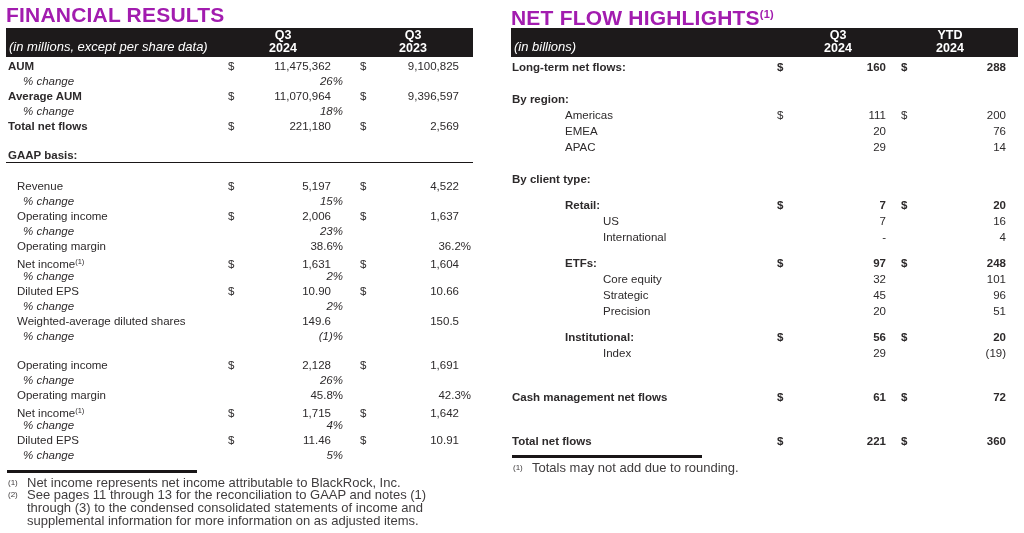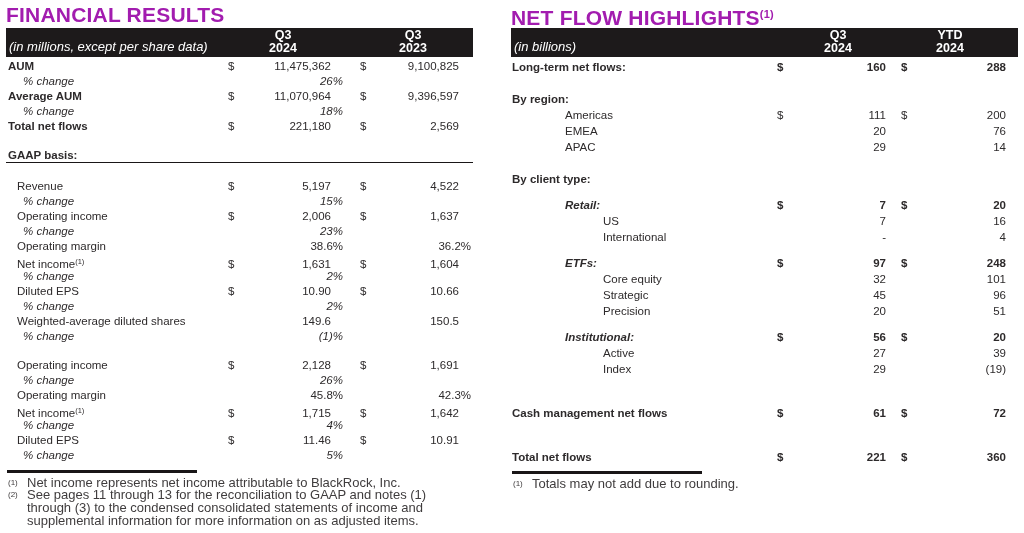--- a/index.html
+++ b/index.html
@@ -34,21 +34,21 @@
   .lbl { padding-left:2px; white-space:nowrap; }
   .panel-right .lbl { padding-left:1px; }
   .panel-left  .lbl.ind1 { padding-left:11px; }
   .panel-left  .lbl.ind2 { padding-left:17px; }
   .panel-right .lbl.ind1 { padding-left:54px; }
   .panel-right .lbl.ind2 { padding-left:92px; }
   .lbl sup { font-size:7.5px; vertical-align:4px; }
 
   .b  { font-weight:bold; }
   .i  { font-style:italic; }
-  .bi { font-weight:bold; font-style:italic; }
+  .bi { font-weight:bold; }
 
   .panel-left  .dol2 { padding-left:29px; }
   .panel-right .dol2 { padding-left:15px; }
   .val { text-align:right; white-space:nowrap; }
   .val.ph { margin-right:-12px; }
 
   .fnrule { height:2.5px; background:#191617; width:190px; }
   .panel-left  .fnrule { margin:7px 0 4px 1px; }
   .panel-right .fnrule { margin:6px 0 4px 1px; }
   .fn  { display:flex; color:#3f3c3d; }
@@ -371,27 +371,20 @@
       </div>
       <div style="height: 10px;"></div>
       <div class="trow">
         <div class="lbl bi ind1">Institutional:</div>
         <div class="dol b">$</div>
         <div class="val b">56</div>
         <div class="dol dol2 b">$</div>
         <div class="val b">20</div>
       </div>
       <div class="trow">
-        <div class="lbl  ind2">Active</div>
-        <div class="dol"></div>
-        <div class="val">27</div>
-        <div class="dol dol2"></div>
-        <div class="val">39</div>
-      </div>
-      <div class="trow">
         <div class="lbl  ind2">Index</div>
         <div class="dol"></div>
         <div class="val">29</div>
         <div class="dol dol2"></div>
         <div class="val">(19)</div>
       </div>
       <div style="height: 28px;"></div>
       <div class="trow">
         <div class="lbl b ind0">Cash management net flows</div>
         <div class="dol b">$</div>

